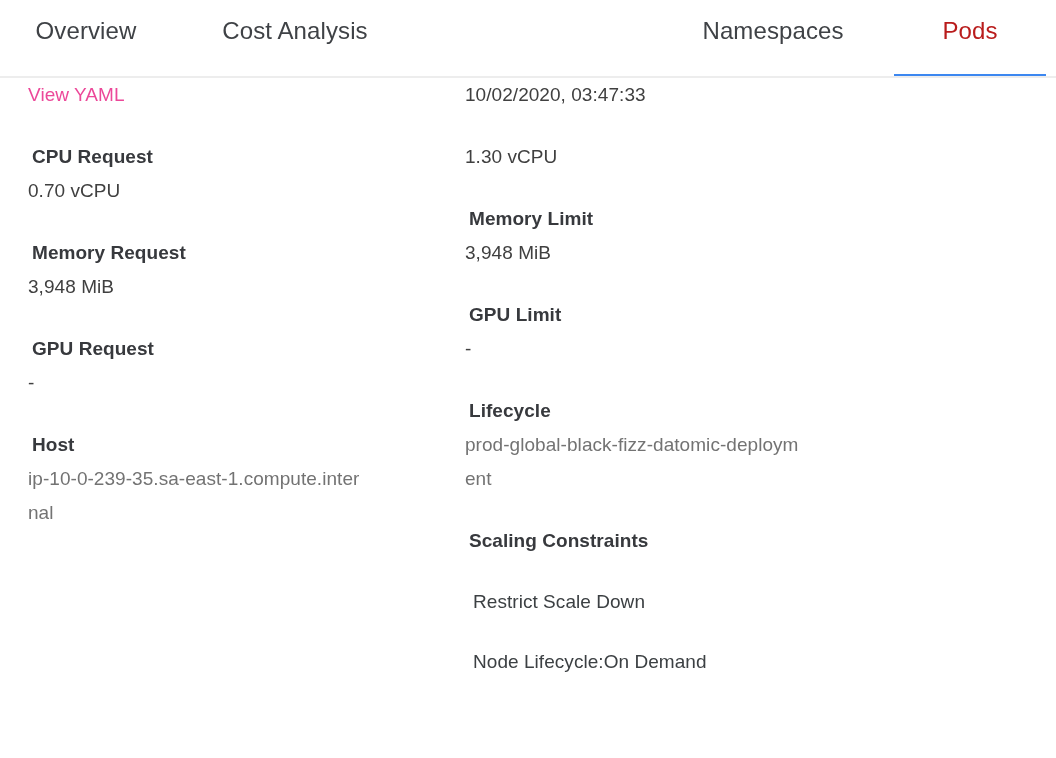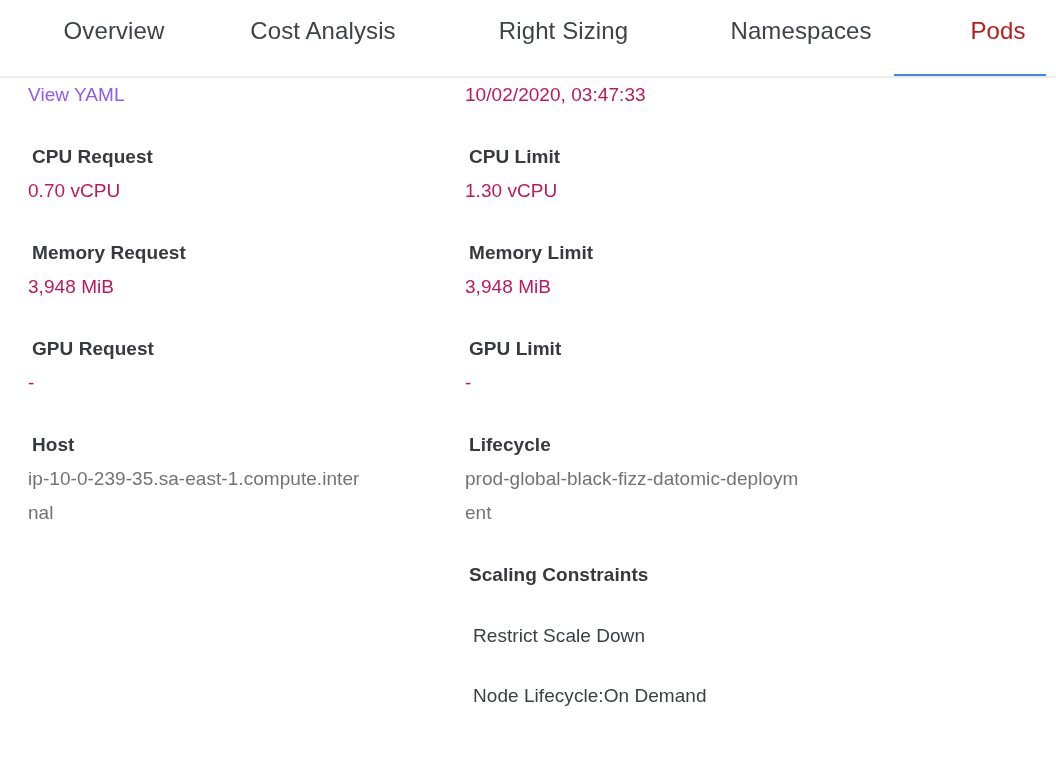--- a/index.html
+++ b/index.html
@@ -50,21 +50,20 @@
     text-align: center;
     line-height: 1;
     white-space: nowrap;
   }
   .tab .tab-text {
     position: absolute;
     top: 19px;
     left: 0;
     width: 100%;
     display: block;
-    margin-left: 28px;
   }
   .tab.active .tab-text { color: #b91c1c; }
   .tab-underline {
     position: absolute;
     bottom: 0;
     left: 0;
     width: 100%;
     height: 4px;
     background: #3c87f0;
   }
@@ -93,28 +92,28 @@
     font-size: 19px;
     font-weight: 700;
     color: #37393d;
     line-height: 26px;
     margin: 4px;
     letter-spacing: 0.05px;
   }
   .field-value {
     font-size: 19px;
     font-weight: 400;
-    color: #be185d;
+    color: #404040;
     line-height: 34px;
     margin: 0;
     letter-spacing: 0.05px;
   }
   .field-value.link,
   a.link-text {
-    color: #8b5cf6;
+    color: #ec4899;
     text-decoration: none;
     cursor: pointer;
   }
 
   .wrapped-link {
     display: block;
     font-size: 19px;
     line-height: 34px;
     color: #737373;
     text-decoration: none;
@@ -141,23 +140,20 @@
 <div class="tabbar">
 
   <button class="tab" id="tab-overview">
     <span class="tab-text">Overview</span>
   </button>
 
   <button class="tab" id="tab-cost-analysis">
     <span class="tab-text">Cost Analysis</span>
   </button>
 
-  <button class="tab" id="tab-right-sizing">
-    <span class="tab-text">Right Sizing</span>
-  </button>
 
   <button class="tab" id="tab-namespaces">
     <span class="tab-text">Namespaces</span>
   </button>
 
   <button class="tab active" id="tab-pods">
     <span class="tab-text">Pods</span>
     <span class="tab-underline"></span>
   </button>
 
@@ -204,21 +200,20 @@
 
   <div class="col col-right">
 
     <div class="field">
       <div class="field-value">10/02/2020, 03:47:33</div>
     </div>
 
     <div style="height:28px"></div>
 
     <div class="field">
-      <div class="field-label">CPU Limit</div>
       <div class="field-value">1.30 vCPU</div>
     </div>
 
     <div style="height:28px"></div>
 
     <div class="field">
       <div class="field-label">Memory Limit</div>
       <div class="field-value">3,948 MiB</div>
     </div>
 

